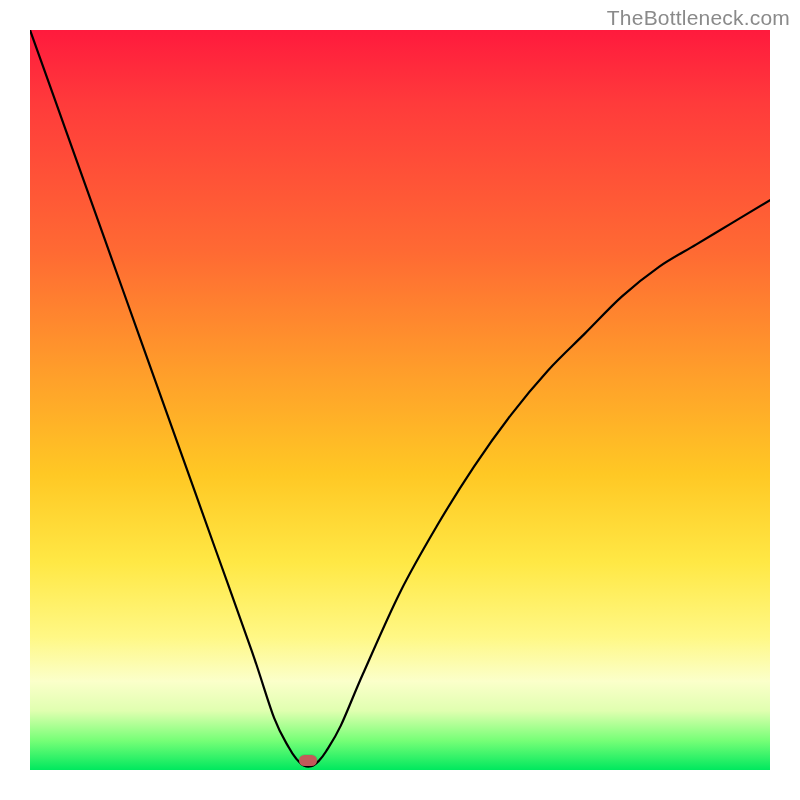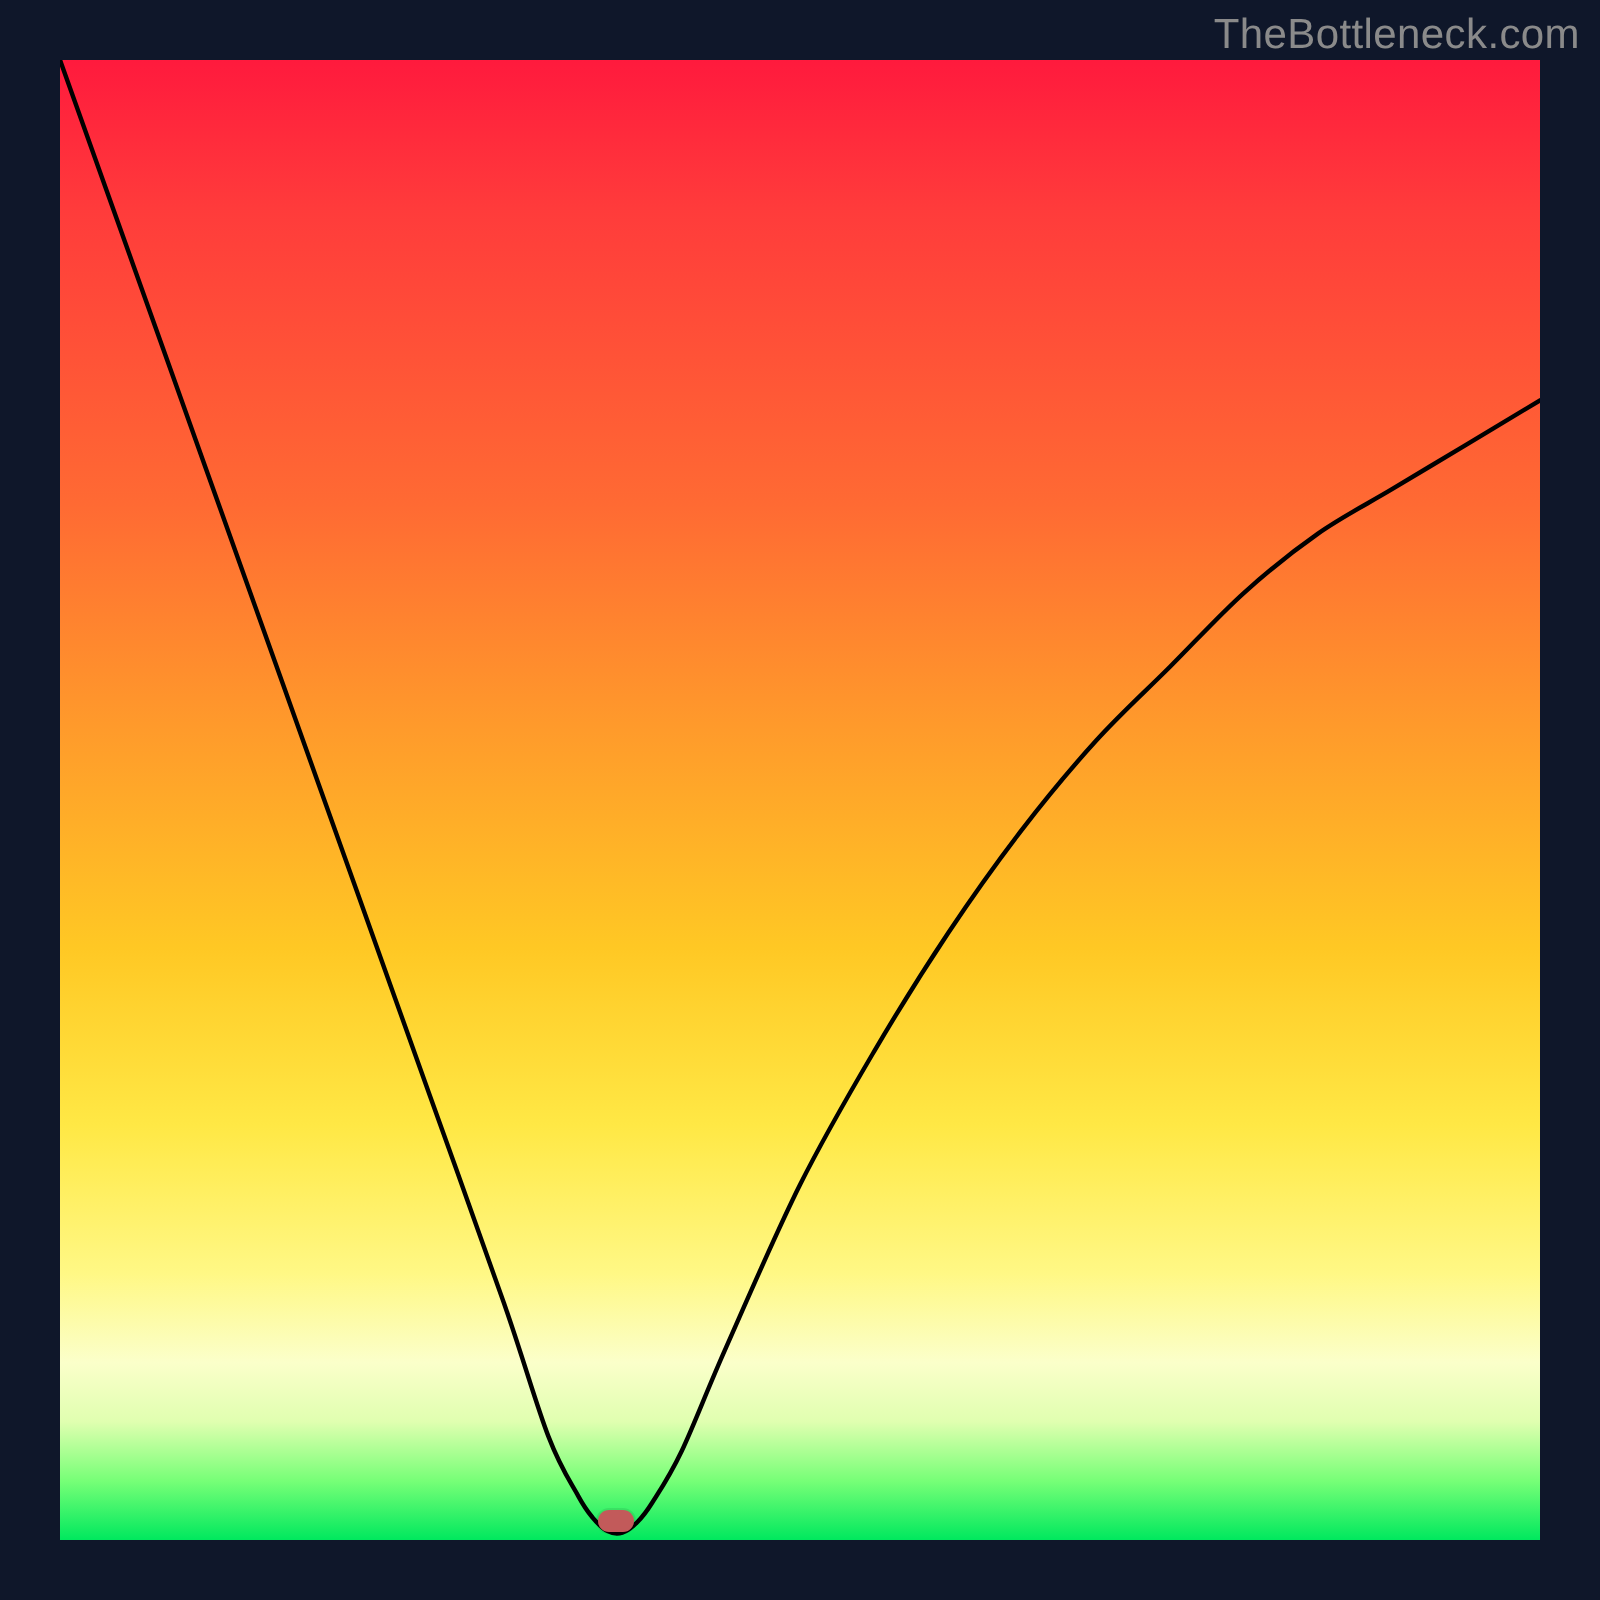--- a/index.html
+++ b/index.html
@@ -6,21 +6,21 @@
   html, body { width: 800px; height: 800px; overflow: hidden; }
   body {
     background: #000;
     position: relative;
     font-family: Arial, Helvetica, sans-serif;
   }
   .frame {
     position: absolute;
     top: 0; left: 0;
     width: 800px; height: 800px;
-    background: #0f172a;
+    background: #ffffff;
   }
   .plot-area {
     position: absolute;
     top: 30px;
     left: 30px;
     width: 740px;
     height: 740px;
     overflow: hidden;
   }
   .gradient-bg {

